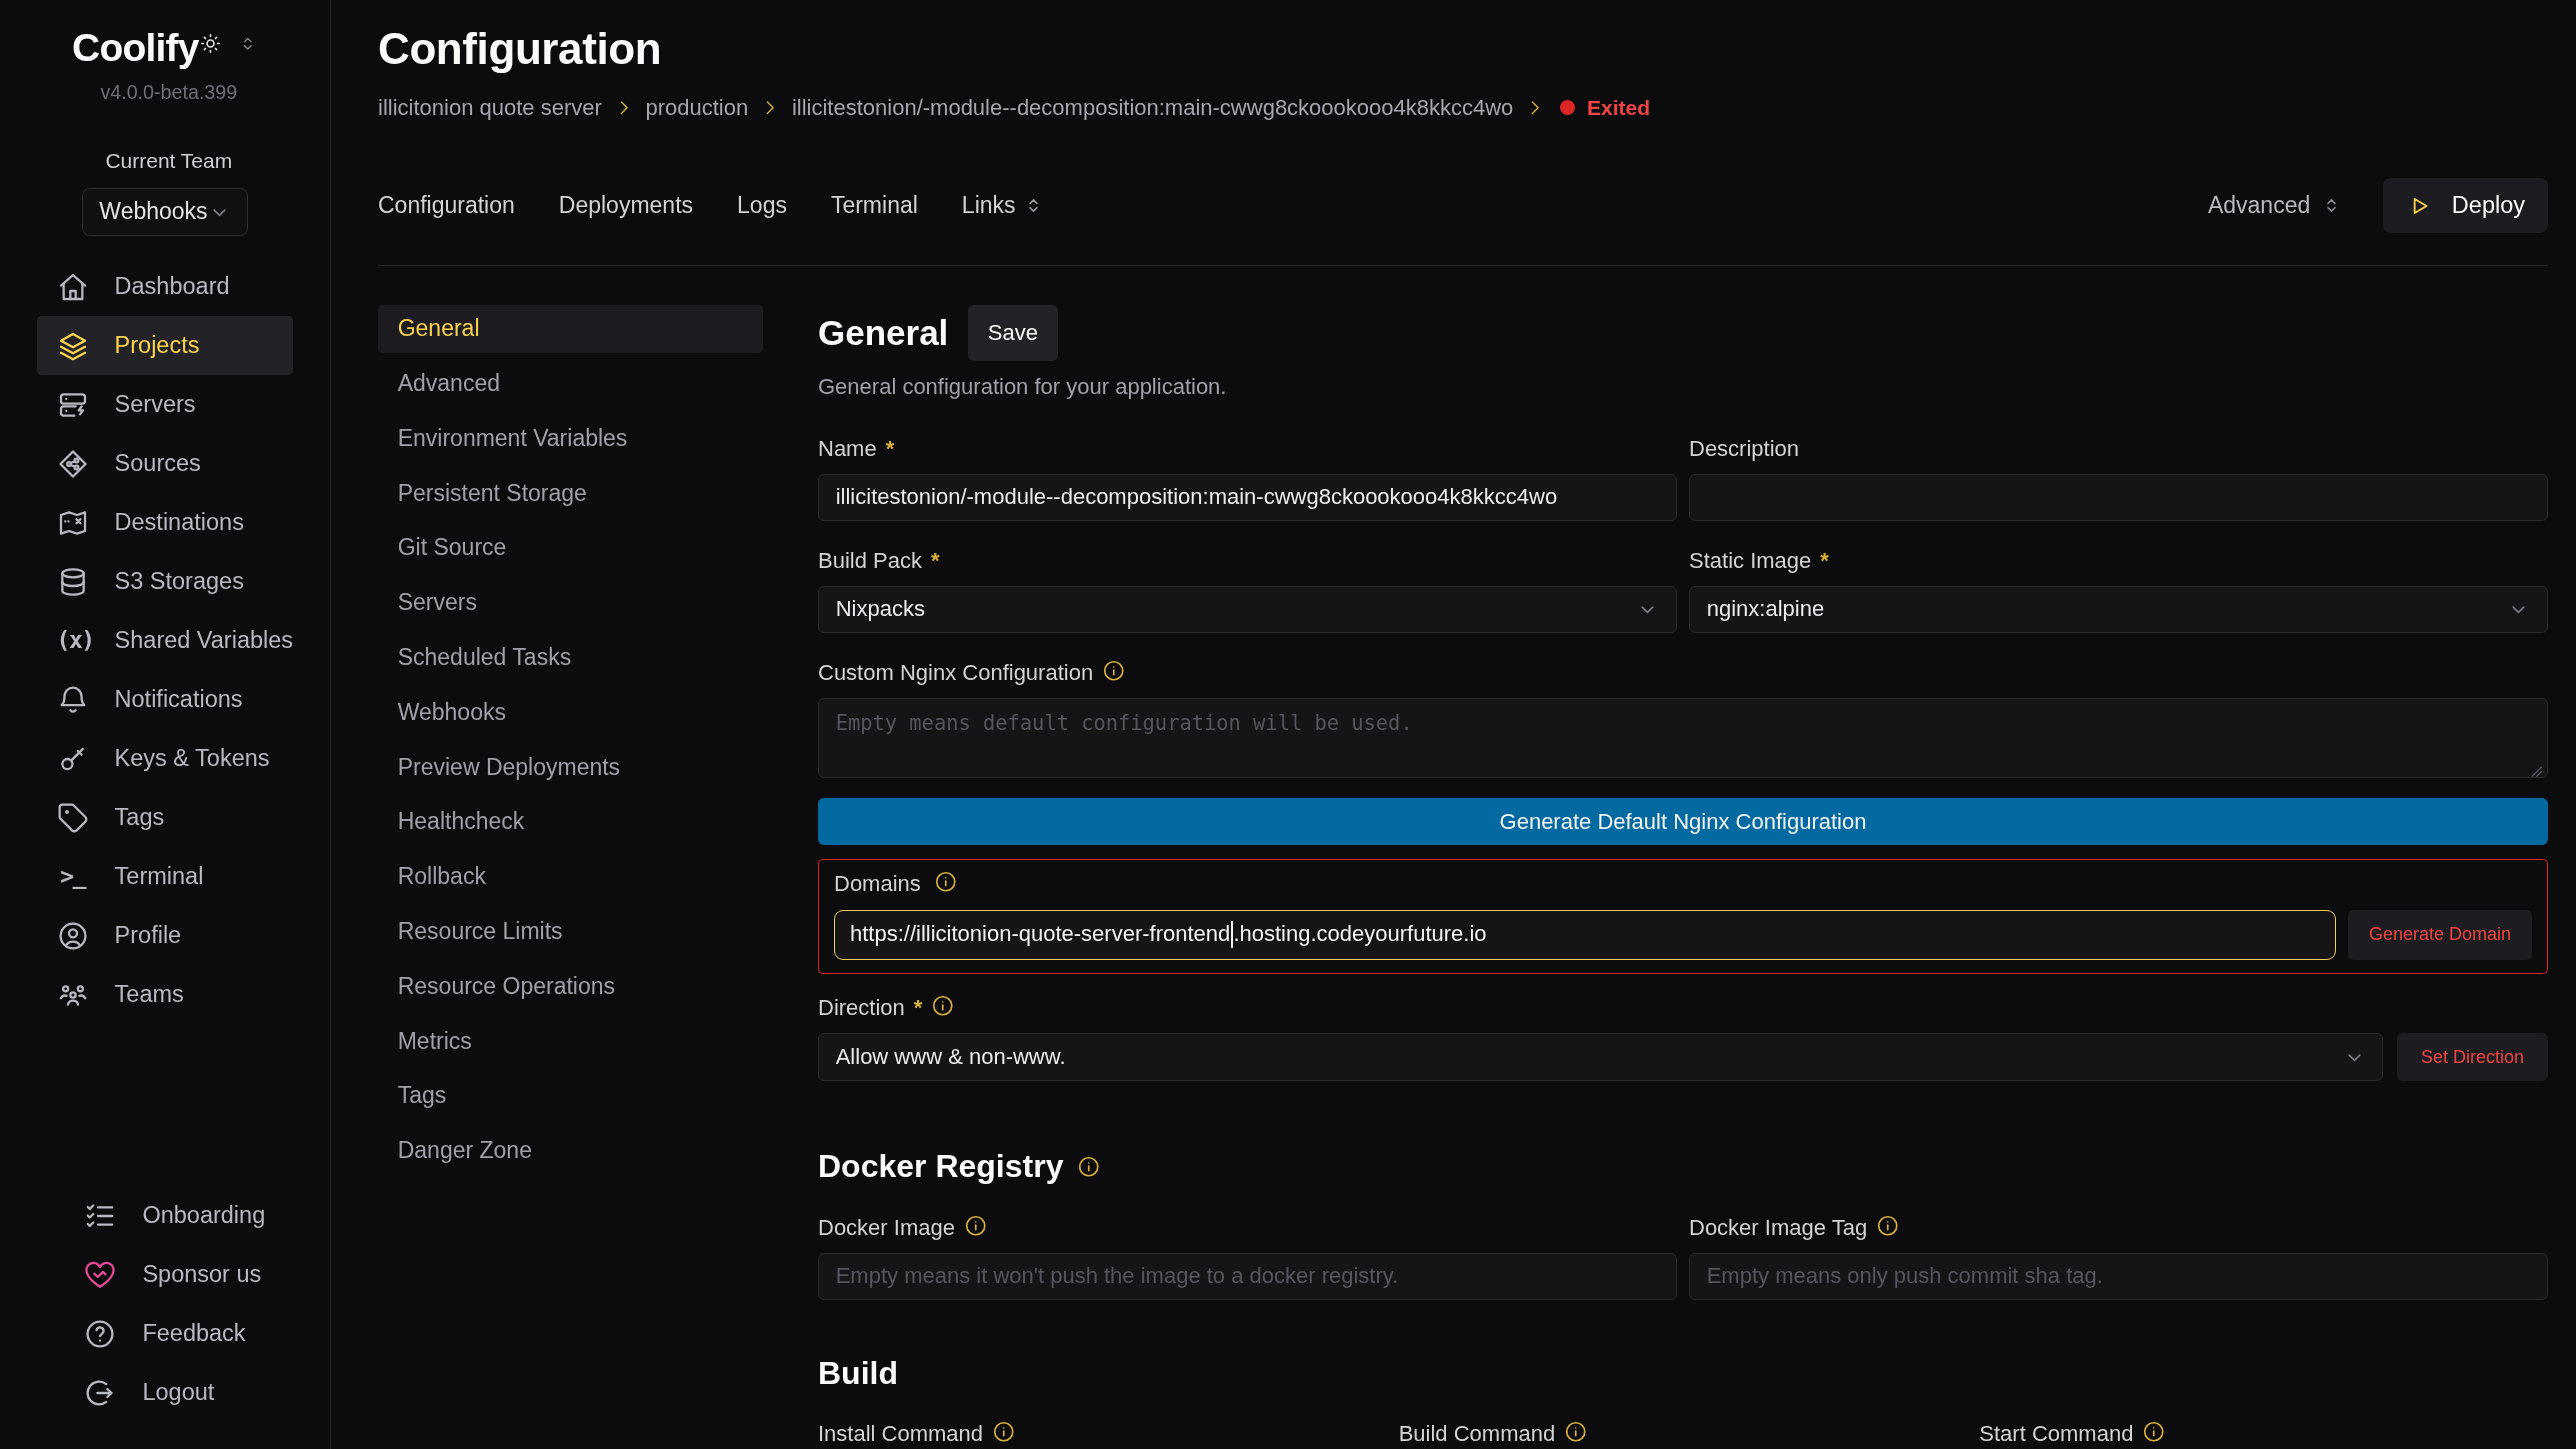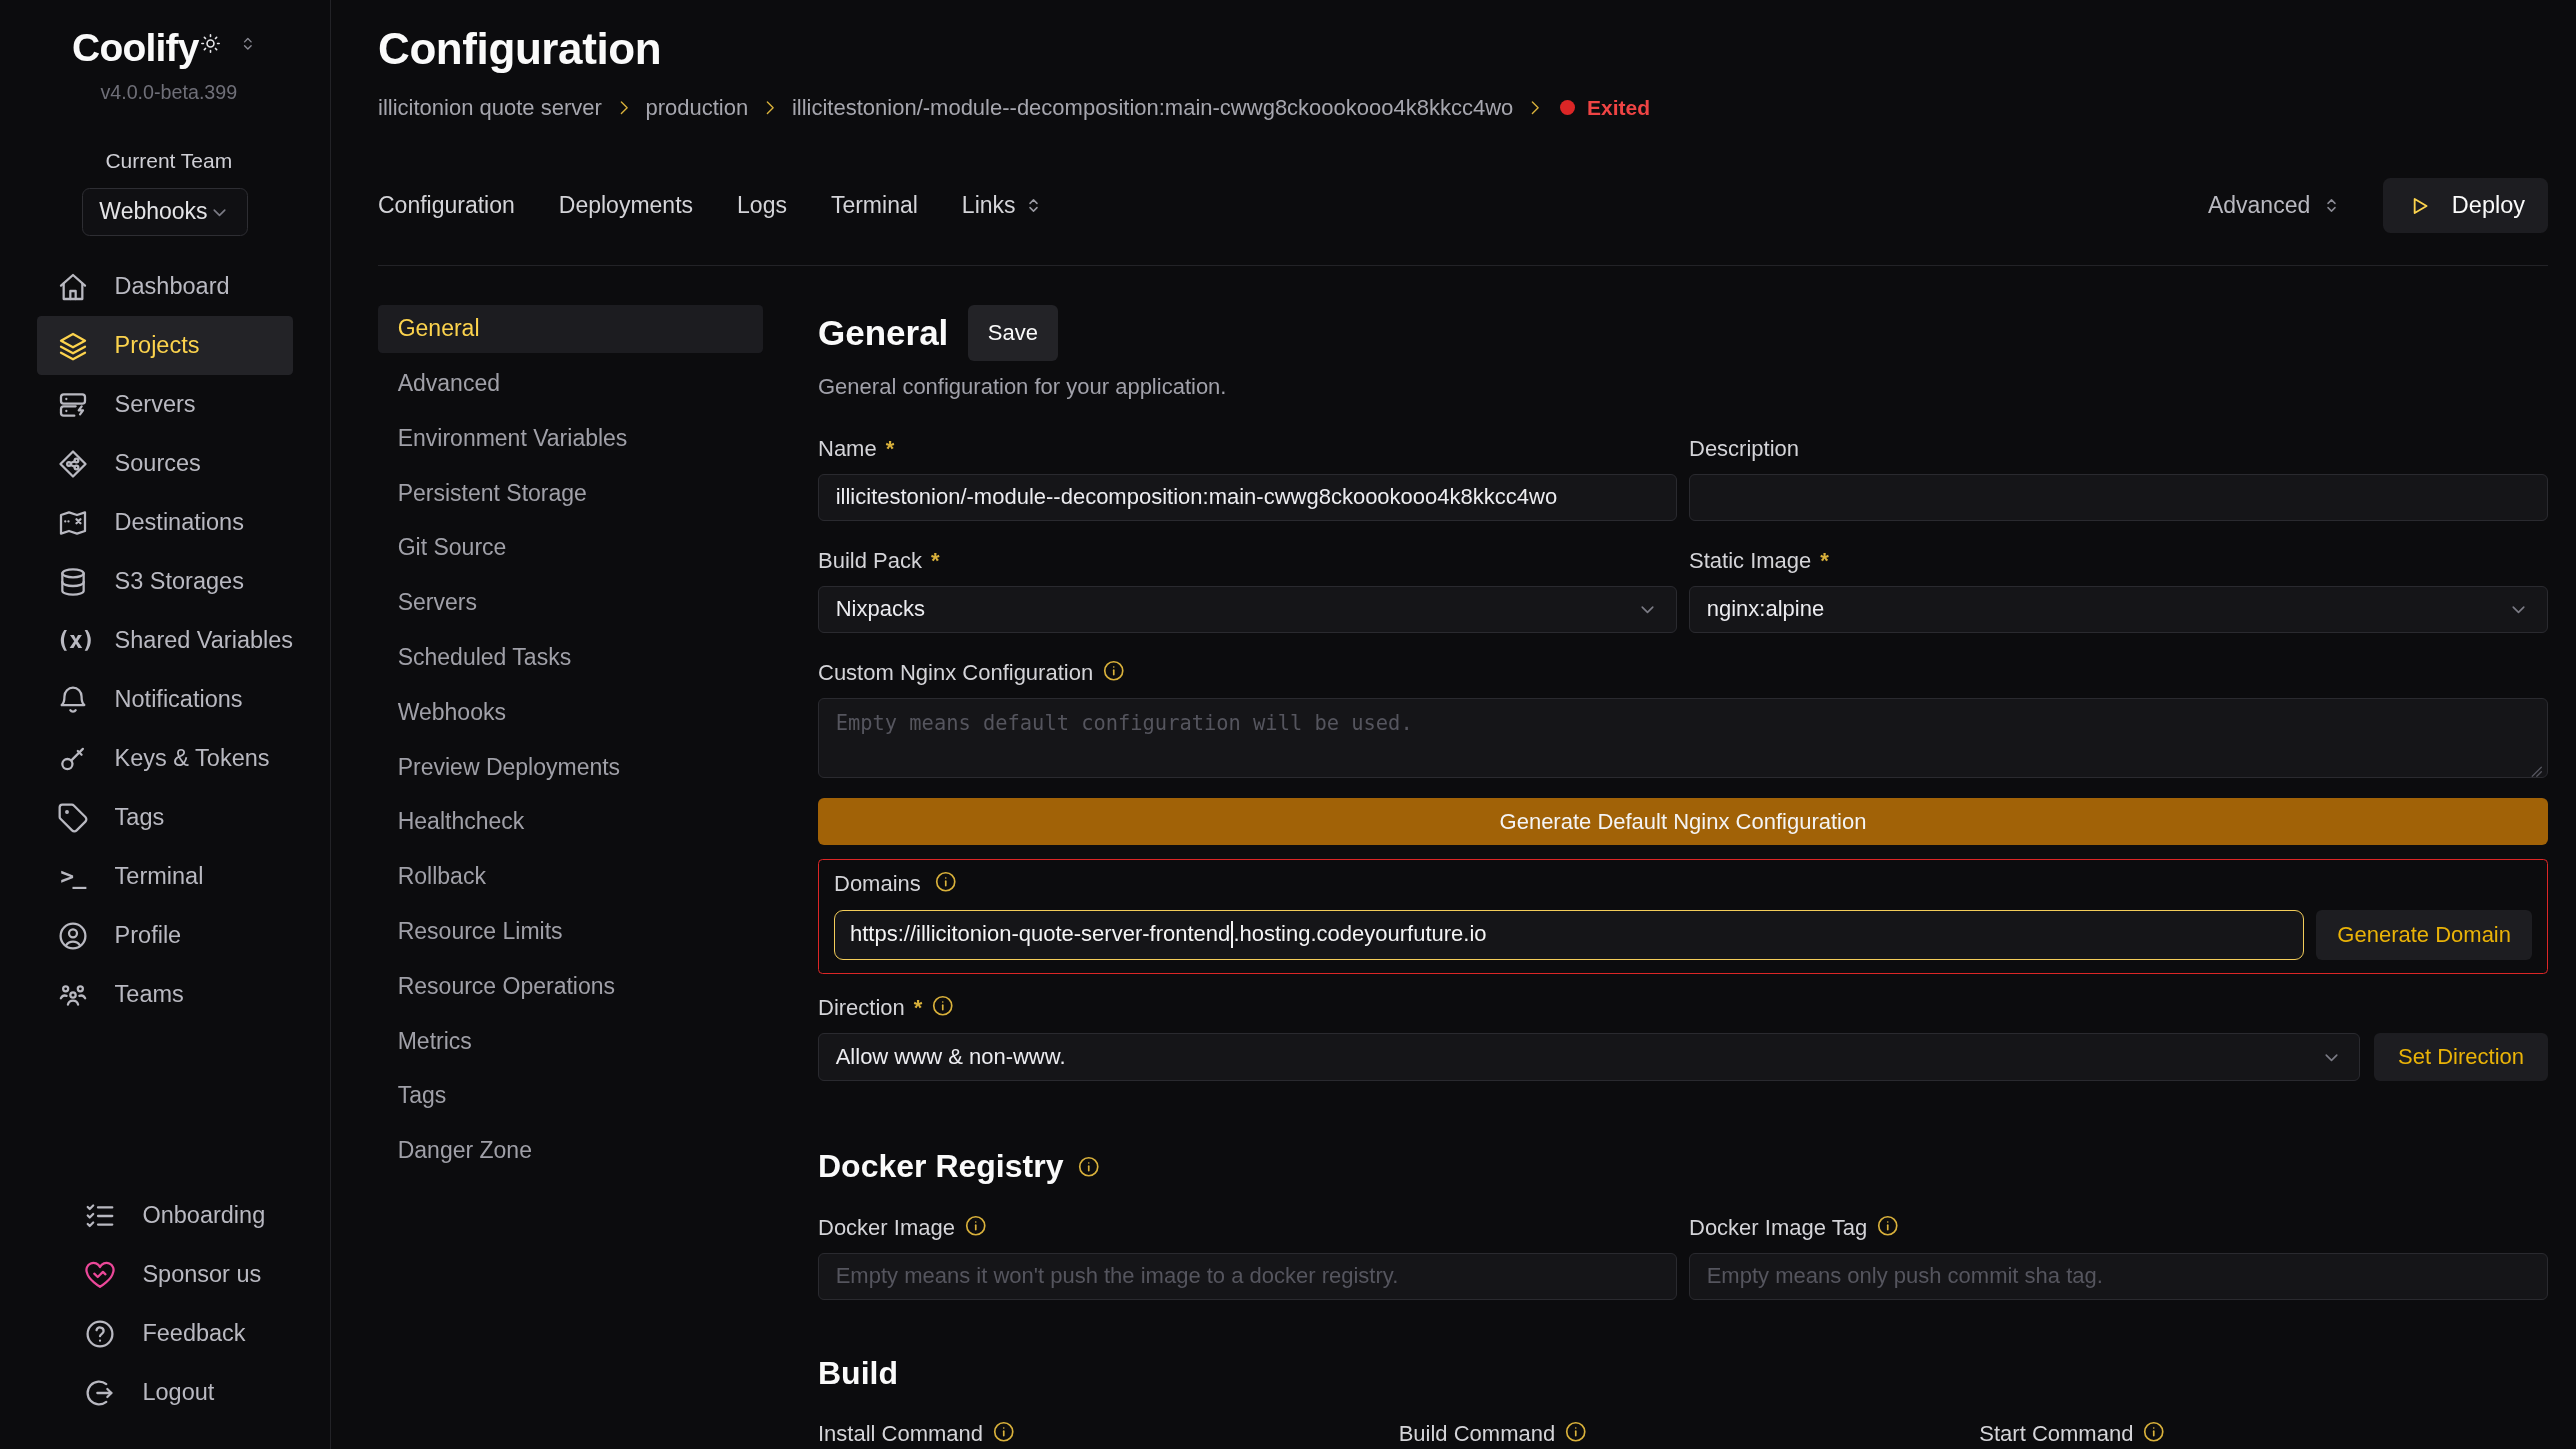--- a/index.html
+++ b/index.html
@@ -79,31 +79,31 @@
   .select { width:100%; height:47px; background:#151518; border:0.8px solid #2a2a2f; border-radius:6px;
     padding:0 16.7px; display:flex; align-items:center; justify-content:space-between; font-size:22px; color:#ececf0; cursor:pointer; }
   .select svg { width:23px; height:23px; color:#7b7b85; flex:none; }
 
   .nginx-wrap { position:relative; }
   .nginx-area { width:100%; height:80px; background:#151518; border:0.8px solid #2a2a2f; border-radius:6px;
     padding:12px 16.7px; font-family:"DejaVu Sans Mono", monospace; font-size:20.4px; color:#ececf0; resize:none; outline:none; }
   .nginx-area::placeholder { color:#55555e; }
   .grip { position:absolute; right:4.5px; bottom:7.6px; width:13.6px; height:13.6px; color:#55555e; }
 
-  .wide-btn { margin-top:12px; width:100%; height:47px; background:#a16207; border:none; border-radius:6px;
+  .wide-btn { margin-top:12px; width:100%; height:47px; background:#0369a1; border:none; border-radius:6px;
     color:#f4f4f5; font-size:22px; font-family:inherit; cursor:pointer; }
 
   .domains-box { margin-top:13.6px; border:1.5px solid #dc2626; border-radius:4.5px; padding:10.6px 15px 13.6px 15px; }
   .domains-box .field-label { margin-top:0;gap:13px; }
   .domains-row { display:flex; gap:12px; margin-top:10.6px; }
   .domain-input { flex:1; height:50px; background:#151518; border:1.5px solid #f3cd5a; border-radius:9px;
     display:flex; align-items:center; padding:0 15px; font-size:22px; color:#f4f4f5; white-space:nowrap; overflow:hidden; cursor:text; }
   .caret { display:inline-block; width:1.5px; height:27px; background:#f4f4f5; margin:0 0.8px; flex:none; }
   .action-btn { height:50px; padding:0 21px; background:#1d1d21; border:none; border-radius:6px;
-    color:#eab308; font-size:22px; font-family:inherit; cursor:pointer; white-space:nowrap; }
+    color:#ef4444; font-size:18px; font-family:inherit; cursor:pointer; white-space:nowrap; }
   .direction-row { display:flex; gap:13.6px; margin-top:10.6px; }
   .direction-row .select { flex:1; height:48px; }
   .direction-row .action-btn { height:48px; padding:0 24px; }
 
   .sub-section { margin-top:65px; }
   .sub-section h3 { font-size:32px; font-weight:700; color:#fafafa; display:flex; align-items:center; gap:13.6px; }
 </style>
 </head>
 <body>
 

